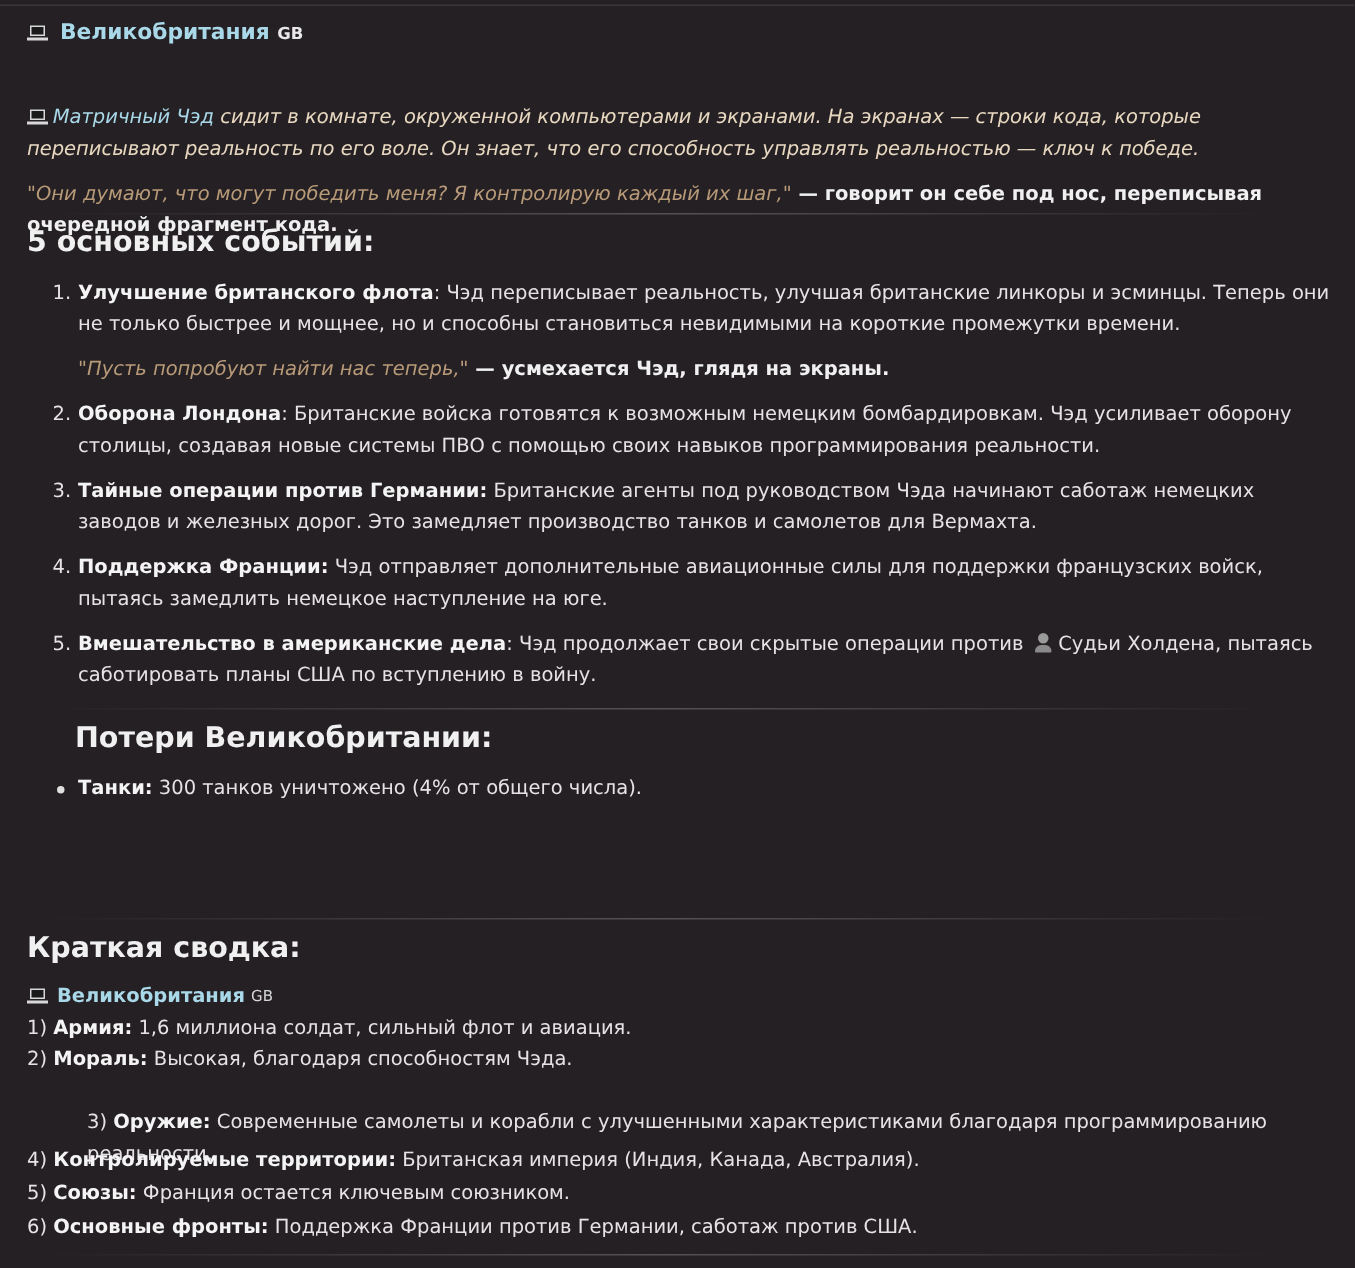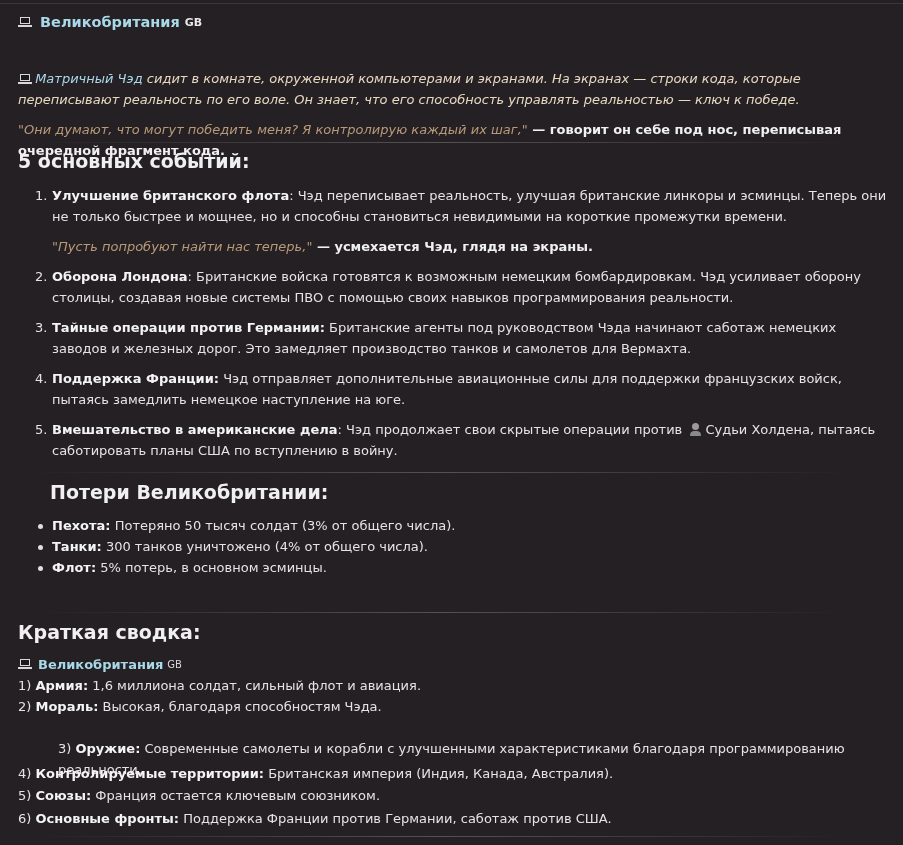--- a/index.html
+++ b/index.html
@@ -93,23 +93,21 @@
       <span class="num">5.</span>
       <span class="b">Вмешательство в американские дела</span><span>: Чэд продолжает свои скрытые операции против </span><span class="person"></span><span>Судьи Холдена, пытаясь саботировать планы США по вступлению в войну.</span>
     </li>
   </ol>
 
   <div class="sep" style="top:472px;"></div>
 
   <div class="h2" style="top:482px;margin-left:32px;">Потери Великобритании:</div>
 
   <ul class="losses" style="top:515px;">
-    <li><span class="b">Пехота:</span><span> Потеряно 50 тысяч солдат (3% от общего числа).</span></li>
     <li><span class="b">Танки:</span><span> 300 танков уничтожено (4% от общего числа).</span></li>
-    <li><span class="b">Флот:</span><span> 5% потерь, в основном эсминцы.</span></li>
   </ul>
 
   <div class="sep" style="top:612px;"></div>
 
   <div class="h2" style="top:622px;">Краткая сводка:</div>
 
   <div class="sum-title">
     <span class="laptop"></span>
     <span class="h">Великобритания</span>
     <span class="gb">GB</span>

